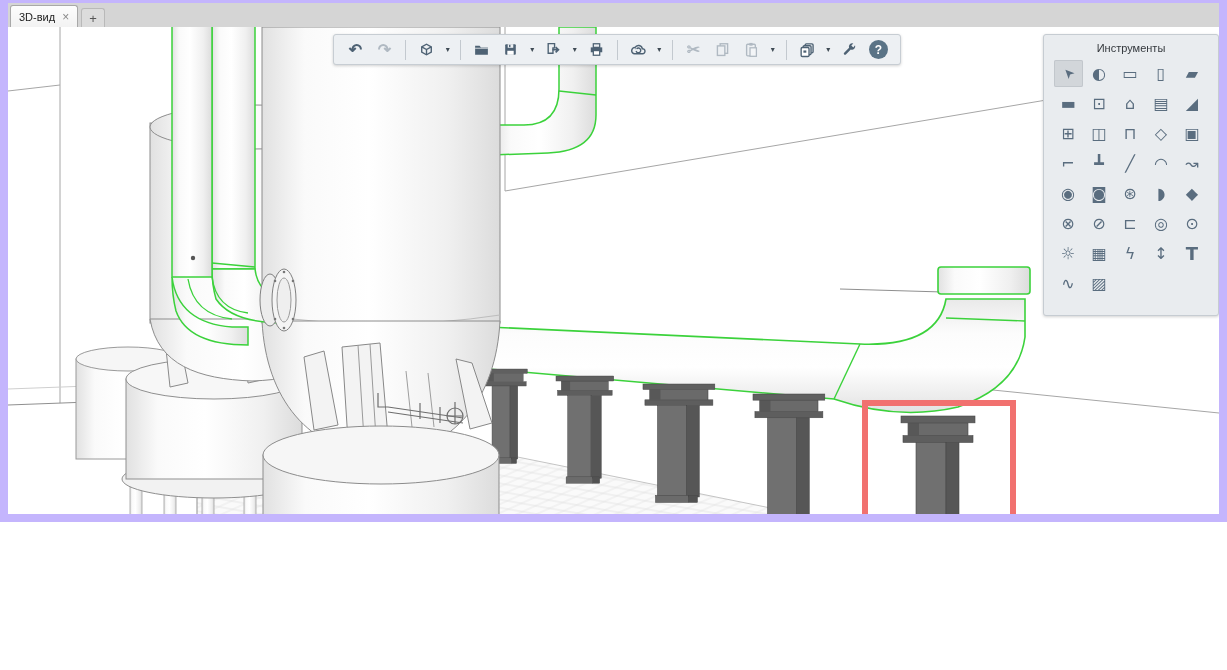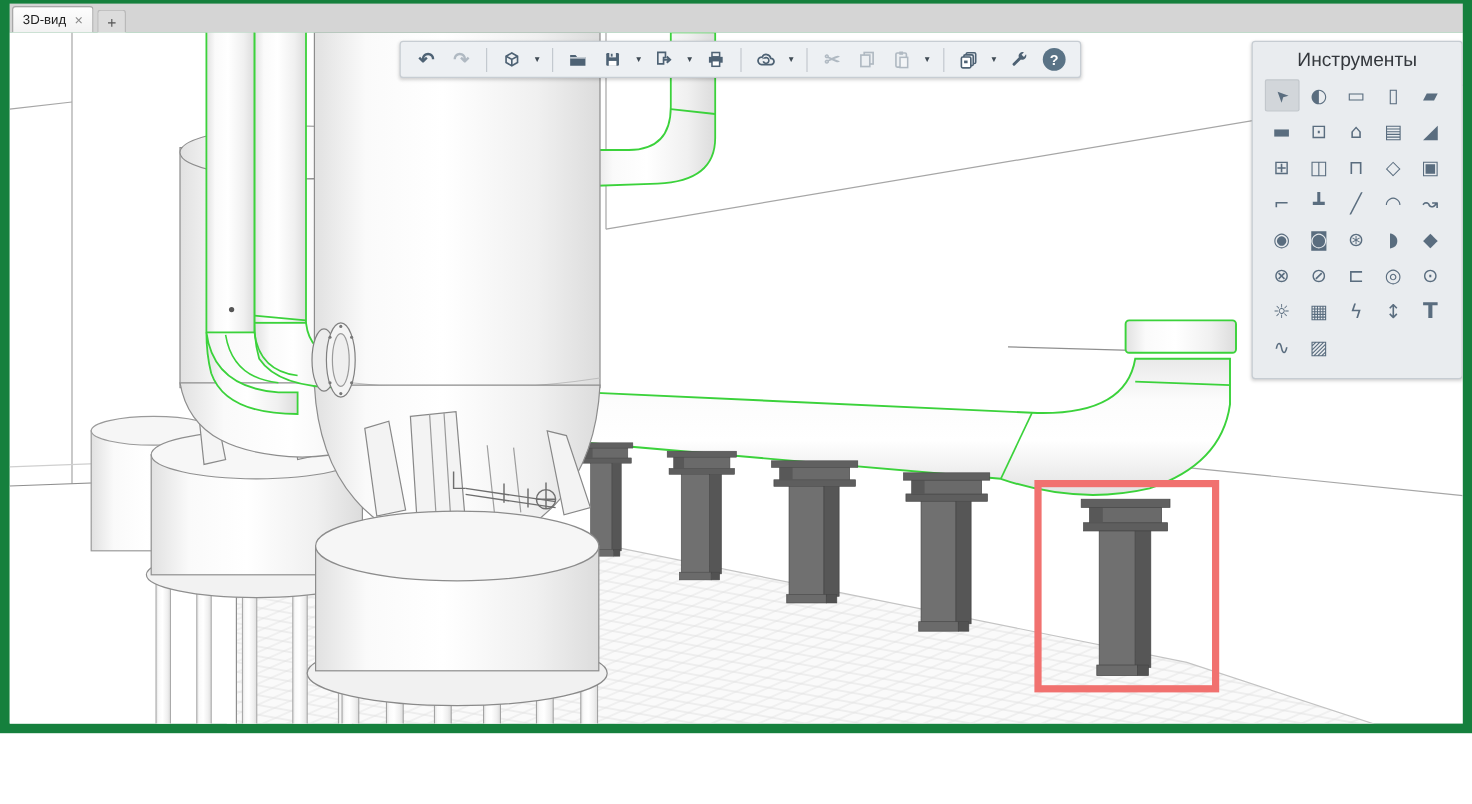--- a/index.html
+++ b/index.html
@@ -1,17 +1,17 @@
 <!DOCTYPE html>
 <html><head>
 <meta charset="utf-8">
 <style>
   * { margin:0; padding:0; box-sizing:border-box; }
   html,body { width:1227px; height:670px; font-family:"Liberation Sans", sans-serif; }
-  .frame { position:absolute; inset:0; width:1227px; height:611px; background:#15803d; overflow:hidden; }
+  .frame { position:absolute; inset:0; width:1227px; height:522px; background:#c4b5fd; overflow:hidden; }
   
   .tabstrip { position:absolute; left:8px; right:8px; top:3px; height:24px; background:#d5d5d5;
               display:flex; align-items:flex-end; padding-left:2px; }
   .tab { height:22px; display:flex; align-items:center; gap:7px; padding:0 8px;
          background:linear-gradient(#fdfdfd,#f2f2f2); border:1px solid #a8a8a8; border-bottom:none;
          border-radius:3px 3px 0 0; font-size:11px; color:#222; cursor:default; }
   .tab-close { color:#8a8a8a; font-size:12px; line-height:1; }
   .newtab { height:19px; width:24px; margin-left:3px; background:#dcdcdc; border:1px solid #b9b9b9;
             border-bottom:none; border-radius:3px 3px 0 0; display:flex; align-items:center;
             justify-content:center; font-size:13px; color:#555; }
@@ -29,21 +29,21 @@
   .tb-btn.disabled { opacity:.38; }
   .tb-caret { width:12px; height:25px; display:flex; align-items:center; justify-content:center;
               font-size:8px; color:#3f4a54; }
   .tb-sep { width:1px; height:20px; background:#c3c9cf; margin:0 5px; }
   .help-circle { width:19px; height:19px; border-radius:50%; background:#5a7386; color:#fff;
                  display:flex; align-items:center; justify-content:center; font-size:12px; font-weight:bold; }
   
   .tools-panel { position:absolute; left:1035px; top:7px; width:176px; height:282px;
                  background:#e9ecef; border:1px solid #c6ccd2; border-radius:3px;
                  box-shadow:0 1px 3px rgba(0,0,0,.18); }
-  .tools-title { margin-top:7px; text-align:center; font-size:16px; color:#34383d; }
+  .tools-title { margin-top:7px; text-align:center; font-size:11px; color:#34383d; }
   .tool-grid { width:157px; margin:4px auto 0; display:grid; grid-template-columns:repeat(5,31px);
                grid-auto-rows:30px; justify-items:center; align-items:center; }
   .tool-cell { width:29px; height:27px; display:flex; align-items:center; justify-content:center;
                border-radius:2px; font-family:"DejaVu Sans", sans-serif; font-size:16px; color:#5a6d7f; }
   .tool-cell.selected { background:#d2d6da; box-shadow:inset 0 0 0 1px #c2c7cc; }
   .tool-cell .rot { display:inline-block; transform:rotate(-135deg); font-size:13px; }
   .tool-cell .big { font-size:18px; font-weight:bold; }
 </style>
 </head>
 <body>

